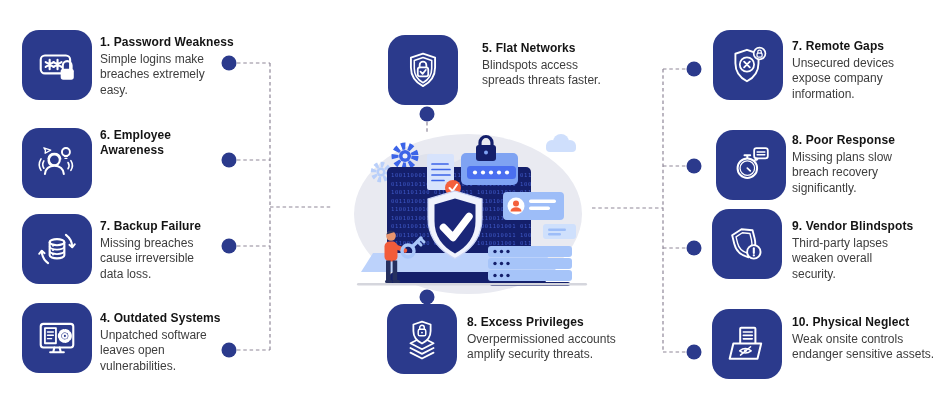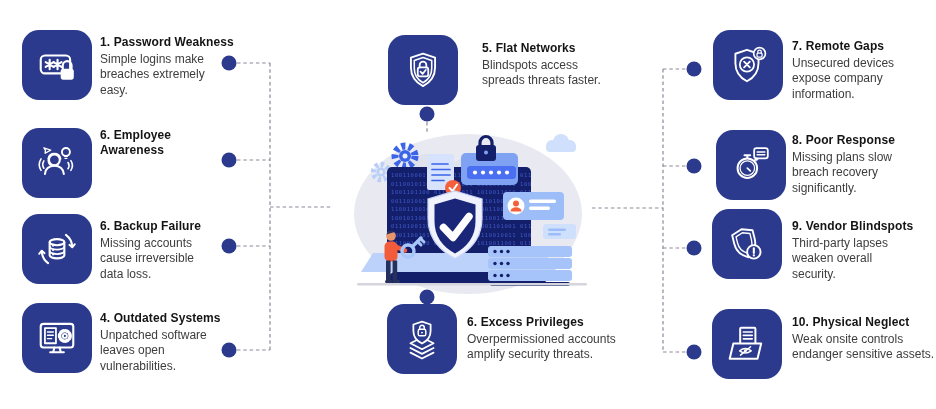--- a/index.html
+++ b/index.html
@@ -111,22 +111,22 @@
         <circle cx="16.2" cy="21.1" r="0.9" fill="#fff" stroke="none"></circle>
         <circle cx="16.2" cy="25.3" r="0.9" fill="#fff" stroke="none"></circle>
         <path d="M28.5,6.5 a15,15 0 0 1 6,11.5"></path>
         <path d="M31.8,16 l2.7,2.4 2.5,-3" stroke-width="1.8"></path>
         <path d="M11.5,33.5 a15,15 0 0 1 -6,-11.5"></path>
         <path d="M8.2,24 l-2.7,-2.4 -2.5,3" stroke-width="1.8"></path>
       </g>
     </svg>
   </div>
   <div class="txt" style="left:100px;top:219px;width:150px;">
-    <div class="title">6. Backup Failure</div>
-    <div class="desc">Missing accounts
+    <div class="title">7. Backup Failure</div>
+    <div class="desc">Missing breaches
 cause irreversible
 data loss.</div>
   </div>
 
   <div class="tile" style="left:22px;top:303px;">
     <svg width="42" height="42" viewBox="0 0 40 40">
       <g class="ic">
         <rect x="4.5" y="6.5" width="31" height="22.5" rx="2.5"></rect>
         <path d="M17.5,29 l-1,4 M22.5,29 l1,4 M13.5,33.5 h13"></path>
         <rect x="8.5" y="10.5" width="10.5" height="14.5" stroke-width="1.7"></rect>
@@ -167,21 +167,21 @@
         <path d="M9,28.6 l11,5.6 11,-5.6" stroke-width="1.7"></path>
         <path d="M9,33 l11,5.6 11,-5.6" stroke-width="1.7"></path>
         <path d="M20,3.5 l8.2,2.7 v6.2 c0,5.8 -3.2,9.4 -8.2,11.9 c-5,-2.5 -8.2,-6.1 -8.2,-11.9 v-6.2 z" fill="#2b3a8c" stroke-width="1.7"></path>
         <path d="M17.8,10.8 v-1.6 a2.2,2.2 0 0 1 4.4,0 v1.6" stroke-width="1.4"></path>
         <rect x="16.4" y="10.8" width="7.2" height="6.2" rx="1.6" stroke-width="1.4"></rect>
         <circle cx="20" cy="13.9" r="0.9" fill="#fff" stroke="none"></circle>
       </g>
     </svg>
   </div>
   <div class="txt" style="left:467px;top:315px;width:210px;">
-    <div class="title">6. Excess Privileges</div>
+    <div class="title">8. Excess Privileges</div>
     <div class="desc">Overpermissioned accounts
 amplify security threats.</div>
   </div>
 
   <div class="tile" style="left:713px;top:30px;">
     <svg width="42" height="42" viewBox="0 0 40 40">
       <g class="ic">
         <path d="M19,5.5 l11,3.8 v9 c0,8.4 -4.6,13.9 -11,17.2 c-6.4,-3.3 -11,-8.8 -11,-17.2 v-9 z" stroke-width="1.8"></path>
         <circle cx="19" cy="19.5" r="6.8" stroke-width="1.7"></circle>
         <path d="M16.3,16.8 l5.4,5.4 M21.7,16.8 l-5.4,5.4" stroke-width="1.8"></path>

